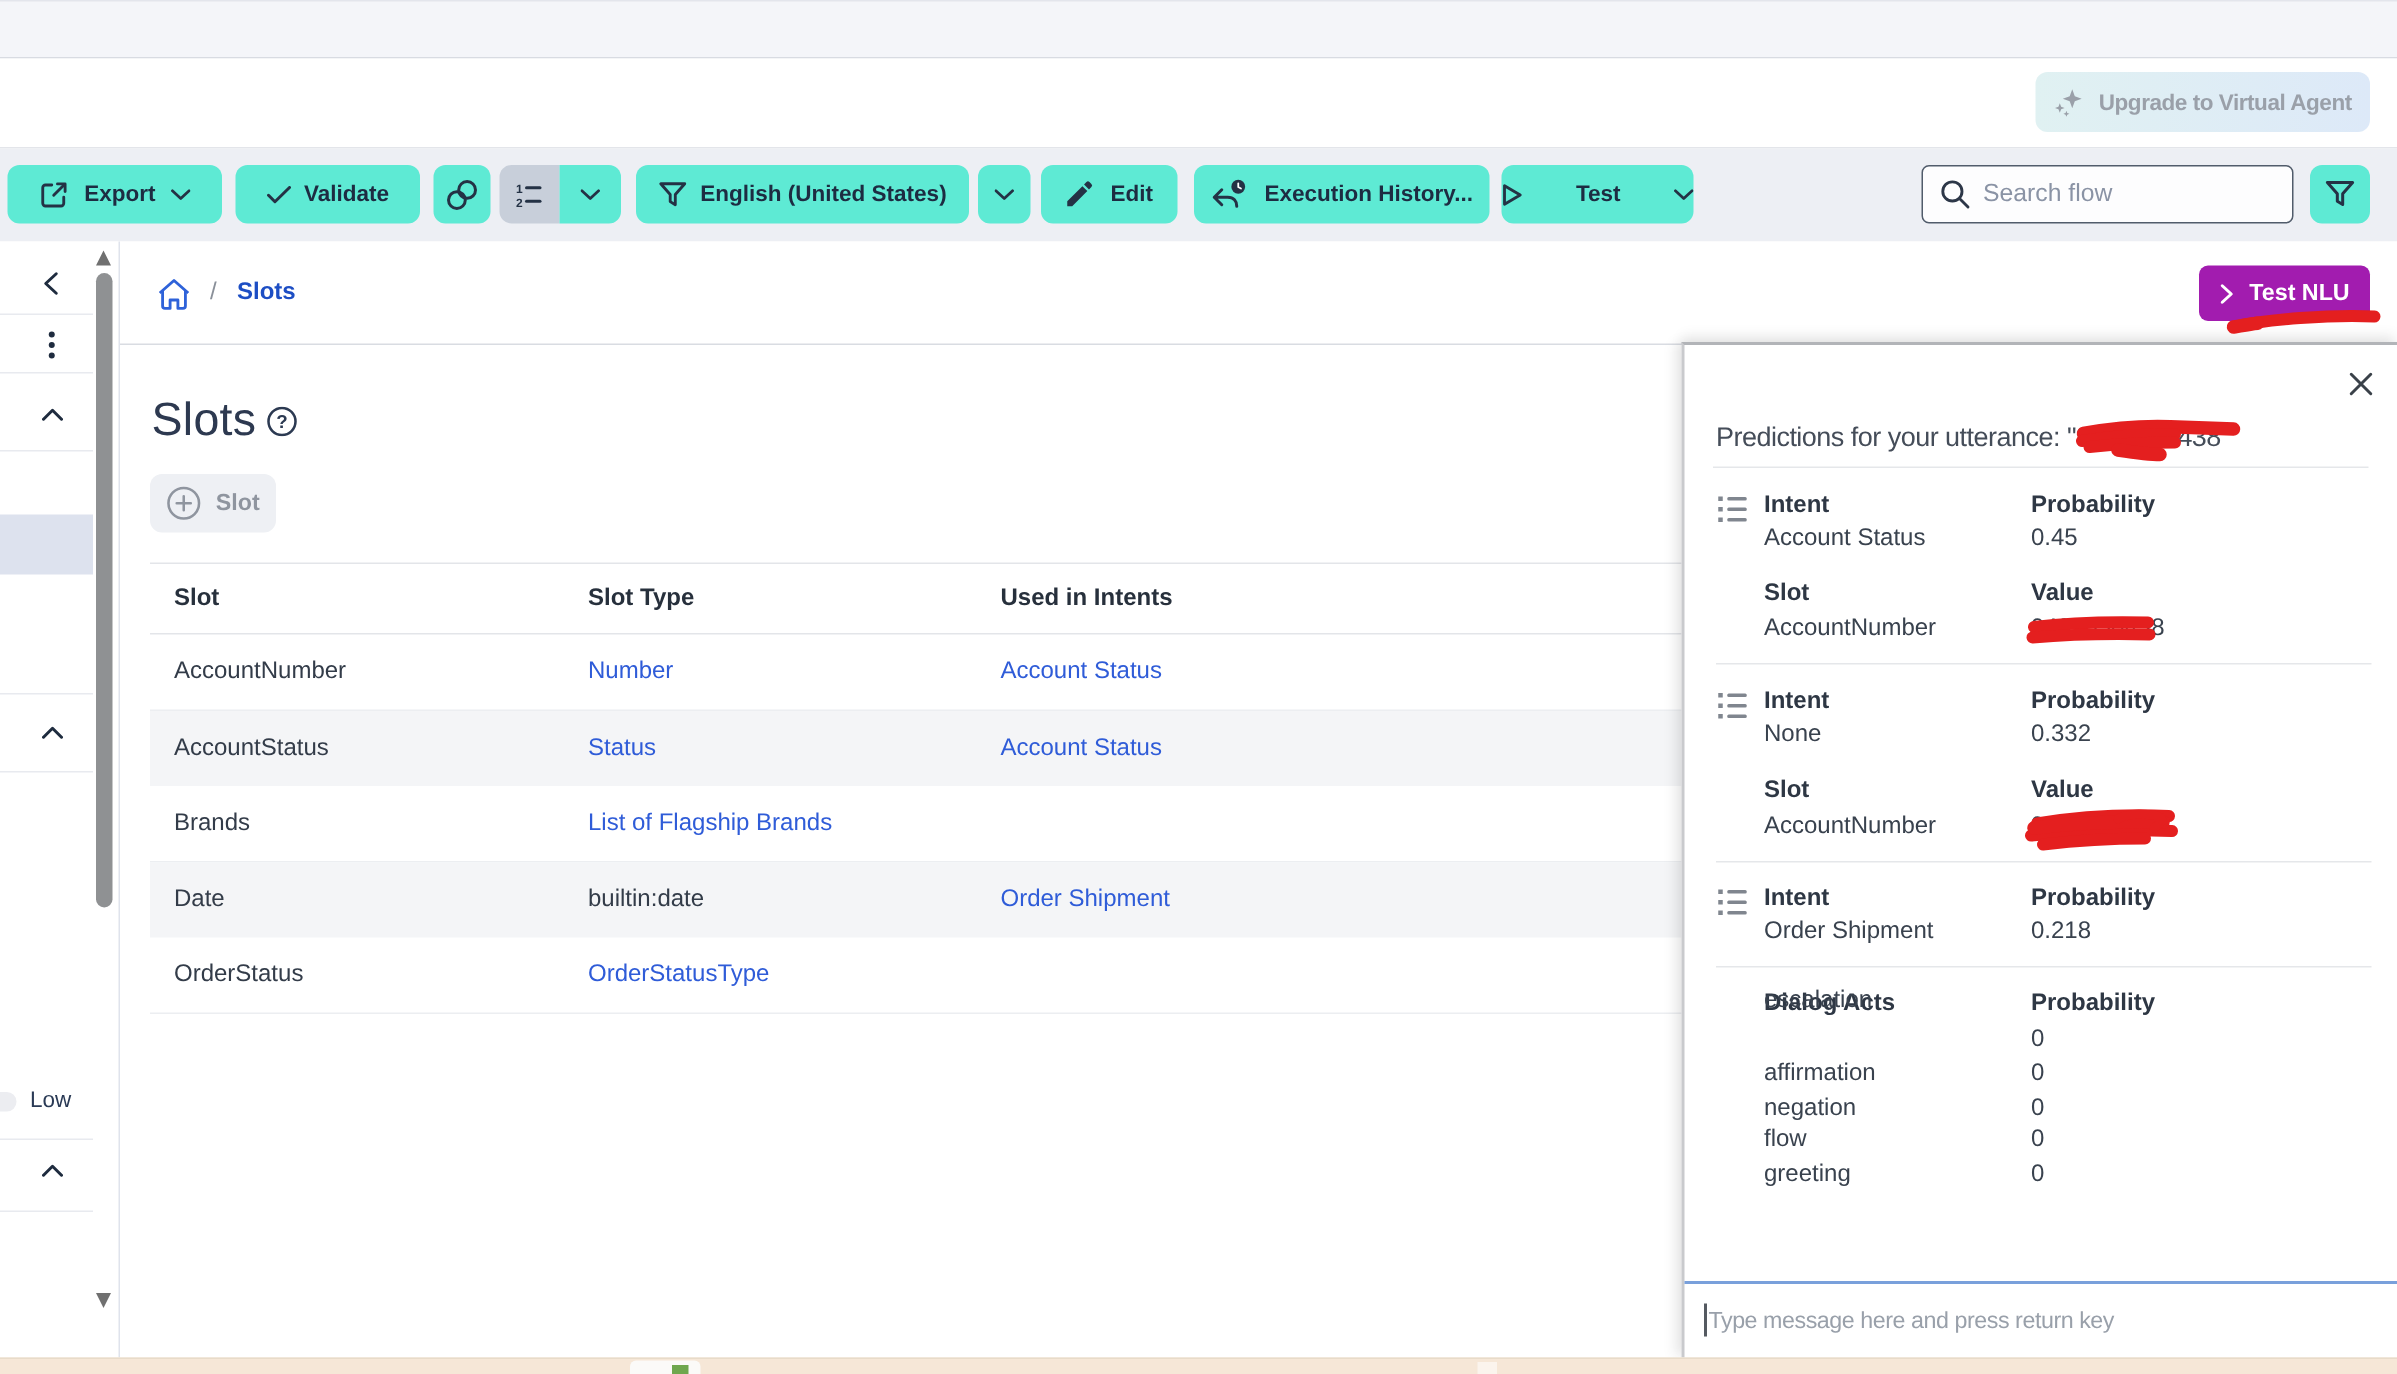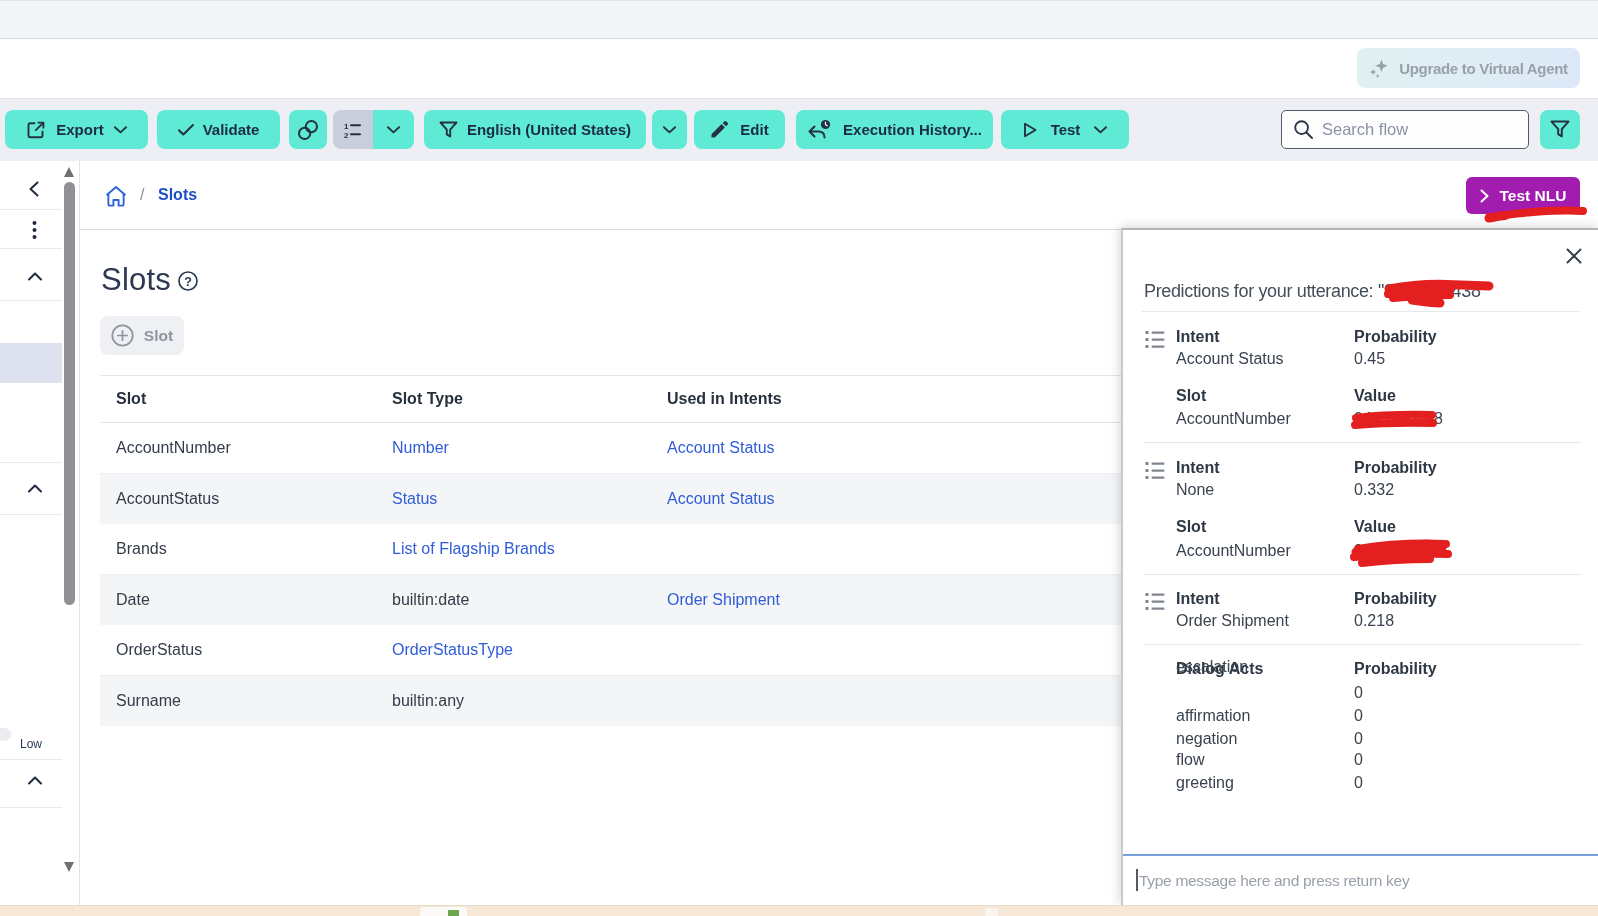--- a/index.html
+++ b/index.html
@@ -131,21 +131,21 @@
       <span>Edit</span>
     </div>
     <div class="tbtn" style="left:796px;width:197px;gap:11px;">
       <svg width="25" height="22" viewBox="0 0 25 22" fill="none">
           <path d="M2.5 12.5l5-5M2.5 12.5l5 5M2.5 12.5h9c4 0 6 2.5 6 6" stroke="#243245" stroke-width="2" stroke-linecap="round" stroke-linejoin="round"></path>
           <circle cx="18.5" cy="5.5" r="4.6" fill="#243245"></circle>
           <path d="M18.5 3.2v2.5l1.8 1" stroke="#fff" stroke-width="1.2" fill="none" stroke-linecap="round"></path>
         </svg>
       <span>Execution History...</span>
     </div>
-    <div class="tbtn" style="left:1001px;width:128px;gap:0;">
+    <div class="tbtn" style="left:1001px;width:128px;gap:0;justify-content:space-between;">
       <svg style="margin-right:14px" width="14" height="16" viewBox="0 0 14 16" fill="none" stroke="#243245" stroke-width="1.9" stroke-linejoin="round">
           <path d="M2 1.8v12.4L12.5 8z"></path>
         </svg>
       <span>Test</span>
       <svg style="margin-left:14px" width="13" height="8" viewBox="0 0 14 8" fill="none" stroke="#243245" stroke-width="2" stroke-linecap="round" stroke-linejoin="round">
           <path d="M1 1l6 5.5L13 1"></path>
         </svg>
     </div>
     <div class="abs" style="left:1281px;top:11px;width:248px;height:39px;background:#fdfdfe;border:1.5px solid #515c6b;border-radius:5px;display:flex;align-items:center;">
       <svg style="margin-left:11px" width="21" height="21" viewBox="0 0 21 21" fill="none" stroke="#2d3748" stroke-width="1.9" stroke-linecap="round">
@@ -175,21 +175,21 @@
         <path d="M1 7.5L7 1.5l6 6"></path>
       </svg>
     <div class="sep" style="top:139px;"></div>
     <div id="sbhl" class="abs" style="top:182px;"></div>
     <div class="sep" style="top:301px;"></div>
     <svg class="abs" style="left:28px;top:323px" width="14" height="9" viewBox="0 0 14 9" fill="none" stroke="#1f2c3f" stroke-width="2" stroke-linecap="round" stroke-linejoin="round">
         <path d="M1 7.5L7 1.5l6 6"></path>
       </svg>
     <div class="sep" style="top:353px;"></div>
     <div class="abs" style="left:-8px;top:567px;width:19px;height:13px;border-radius:7px;background:#ecedf1;"></div>
-    <div class="abs" style="left:20px;top:576px;font-size:12px;color:#2a3a55;">Low</div>
+    <div class="abs" style="left:20px;top:564px;font-size:15px;color:#2a3a55;">Low</div>
     <div class="sep" style="top:598px;"></div>
     <svg class="abs" style="left:28px;top:615px" width="14" height="9" viewBox="0 0 14 9" fill="none" stroke="#1f2c3f" stroke-width="2" stroke-linecap="round" stroke-linejoin="round">
         <path d="M1 7.5L7 1.5l6 6"></path>
       </svg>
     <div class="sep" style="top:646px;"></div>
   </div>
   <div class="scrarr abs" style="left:64px;top:167px;border-left:5.5px solid transparent;border-right:5.5px solid transparent;border-bottom:10px solid #707070;"></div>
   <div id="sbthumb" class="abs"></div>
   <div class="scrarr abs" style="left:64px;top:862px;border-left:5.5px solid transparent;border-right:5.5px solid transparent;border-top:10px solid #707070;"></div>
   <div id="vline" class="abs"></div>
@@ -239,24 +239,20 @@
       <span class="c2 link">List of Flagship Brands</span>
   </div>
   <div class="trow" style="top:575px;height:50px;background:#f4f5f7;">
     <span class="c1">Date</span>
       <span class="c2">builtin:date</span>
       <span class="c3 link">Order Shipment</span>
   </div>
   <div class="trow" style="top:625px;height:51px;border-bottom:1px solid #eceef1;">
     <span class="c1">OrderStatus</span>
       <span class="c2 link">OrderStatusType</span>
-  </div>
-  <div class="trow" style="top:676px;height:50px;background:#f4f5f7;">
-    <span class="c1">Surname</span>
-      <span class="c2">builtin:any</span>
   </div>
   <div id="panel" class="abs">
     <svg class="abs" style="left:443px;top:18px" width="16" height="16" viewBox="0 0 16 16" stroke="#3a4149" stroke-width="2" stroke-linecap="round">
         <path d="M1.5 1.5l13 13M14.5 1.5l-13 13"></path>
       </svg>
     <div class="abs" style="left:21px;top:51px;font-size:18px;letter-spacing:-0.35px;color:#454d59;">Predictions for your utterance: "9495550438"</div>
     <div class="sep" style="top:81px;left:19px;"></div>
 
     <svg class="licon" style="top:100px" width="20" height="19" viewBox="0 0 20 19">
         <g fill="#80868f">

